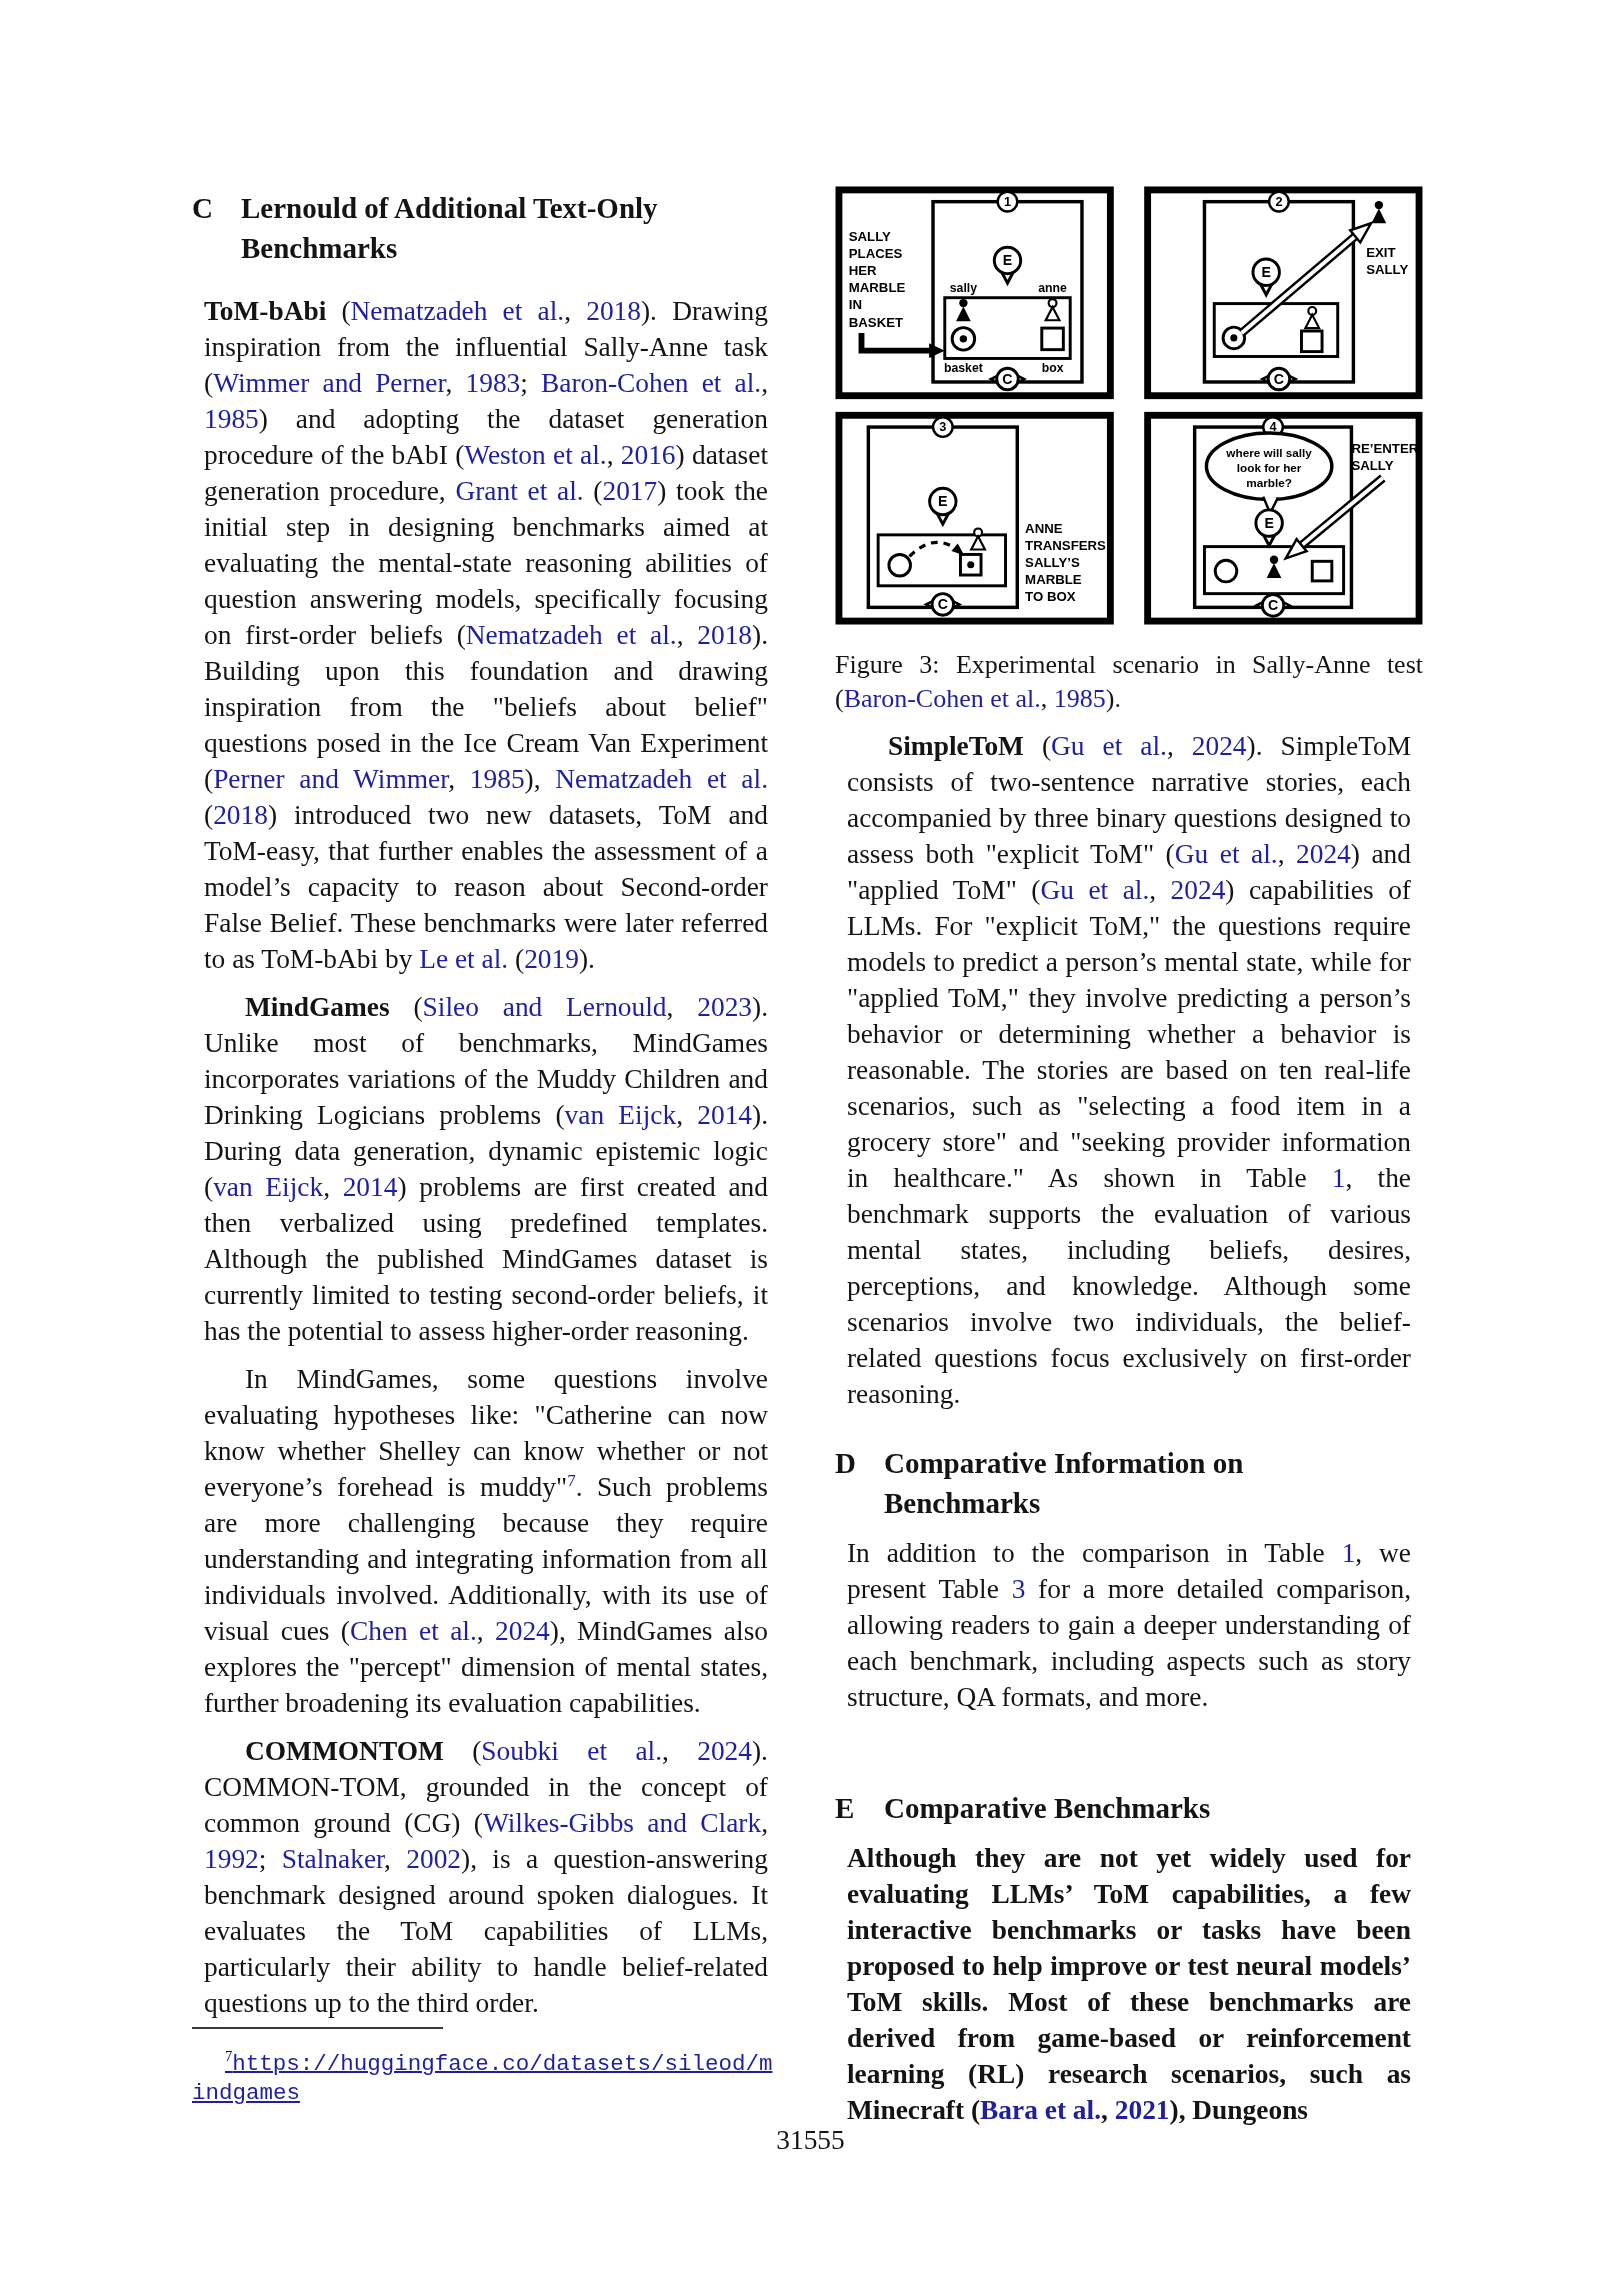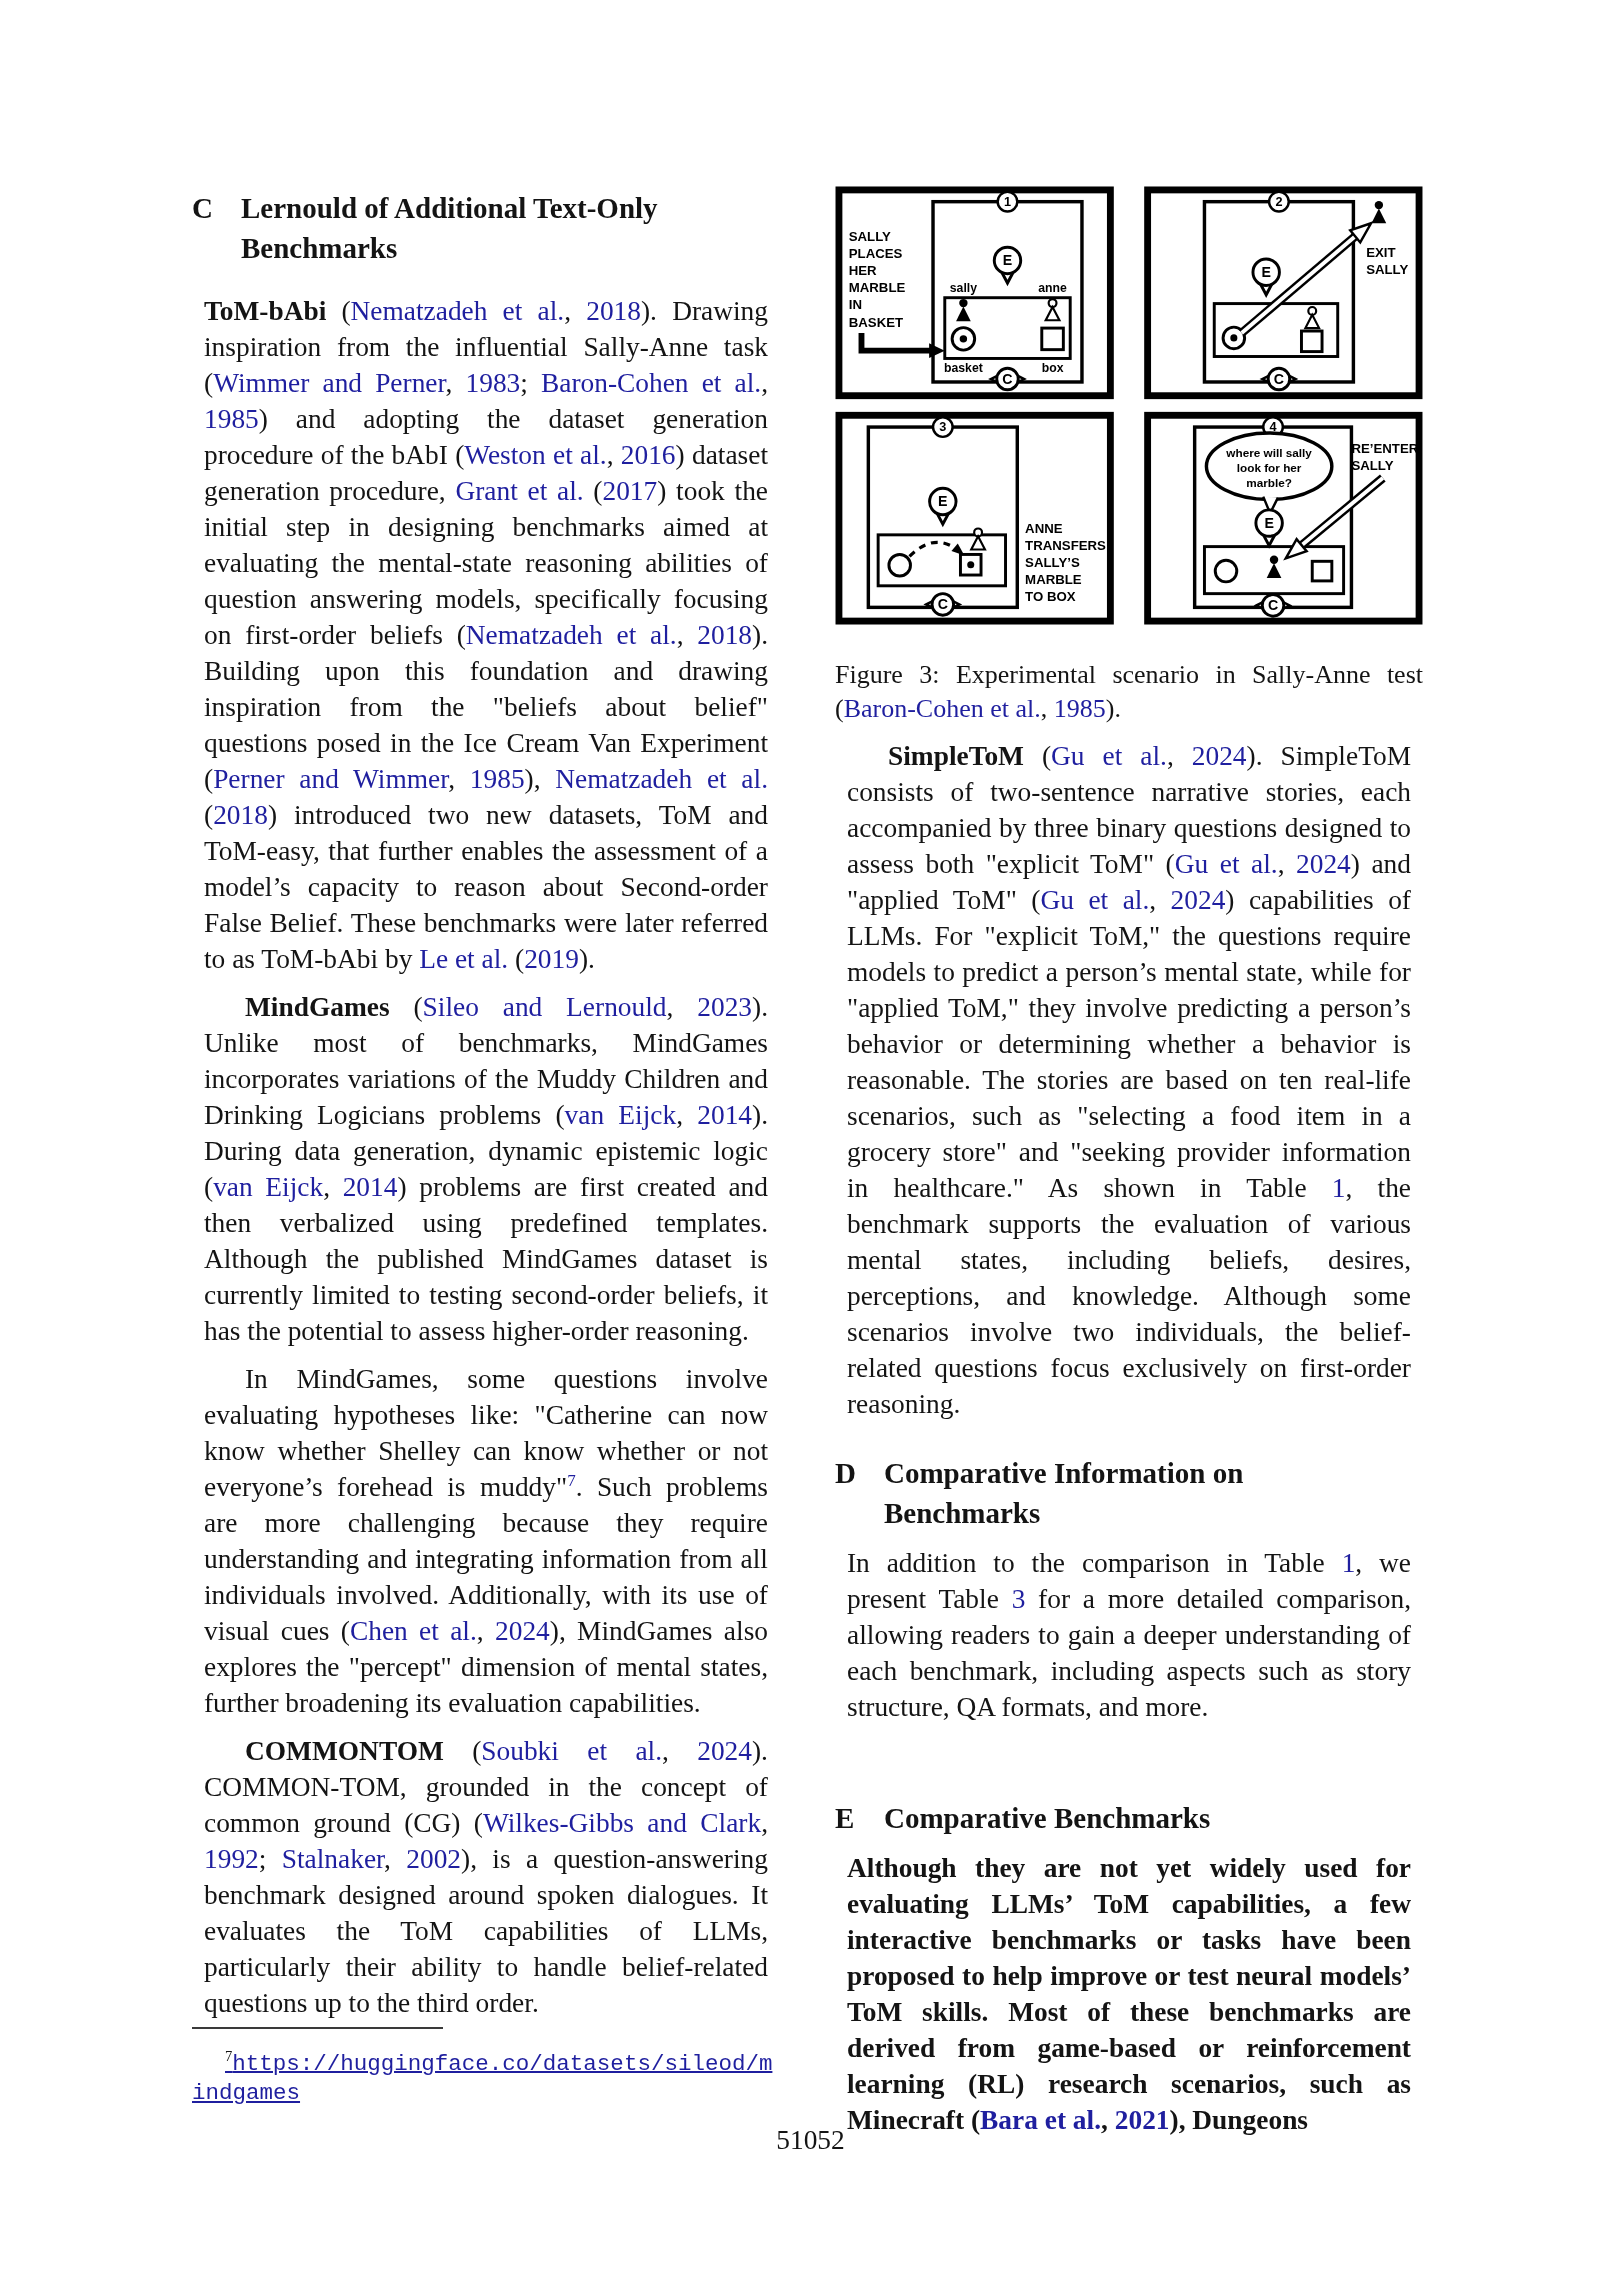--- a/index.html
+++ b/index.html
@@ -29,21 +29,21 @@
   }
   .sec-heading .sec-label{flex:0 0 49px;}
   p.para{margin:12px;}
   p.first-para{margin-top:24.5px;}
   p.indent{text-indent:41px;}
   .seg-b{font-weight:700;}
   .seg-l{color:#1f1f9f;}
   .seg-supl{vertical-align:super;font-size:0.62em;line-height:0;color:#1f1f9f;}
   .figure-block{width:588px;}
   .fig-caption{
-    margin-top:24px;
+    margin-top:14px;
     font-size:26px;
     line-height:34px;
     text-align:justify;
   }
   .simpletom{margin-top:57px;}
   .heading-d{margin-top:31px;}
   .para-d{margin-top:12.7px;}
   .heading-e{margin-top:73px;}
   .para-e{margin-top:13.7px;font-weight:bold;}
   .footnote{
@@ -245,16 +245,16 @@
       <span>Comparative Benchmarks</span>
     </div>
     <p class="para para-e"><span class="seg-p">Although they are not yet widely used for evaluating LLMs’ ToM capabilities, a few interactive benchmarks or tasks have been proposed to help improve or test neural models’ ToM skills. Most of these benchmarks are derived from game-based or reinforcement learning (RL) research scenarios, such as Minecraft (</span><span class="seg-l">Bara et al.</span><span class="seg-p">, </span><span class="seg-l">2021</span><span class="seg-p">), Dungeons</span></p>
   </div>
 
   <div class="footnote">
     <div class="footnote-rule"></div>
     <div class="footnote-text"><span class="footnote-marker">7</span><span>https://huggingface.co/datasets/sileod/mindgames</span></div>
   </div>
 
-  <div class="page-number">51052</div>
+  <div class="page-number">31555</div>
 
 </div>
 
 
 </body></html>

